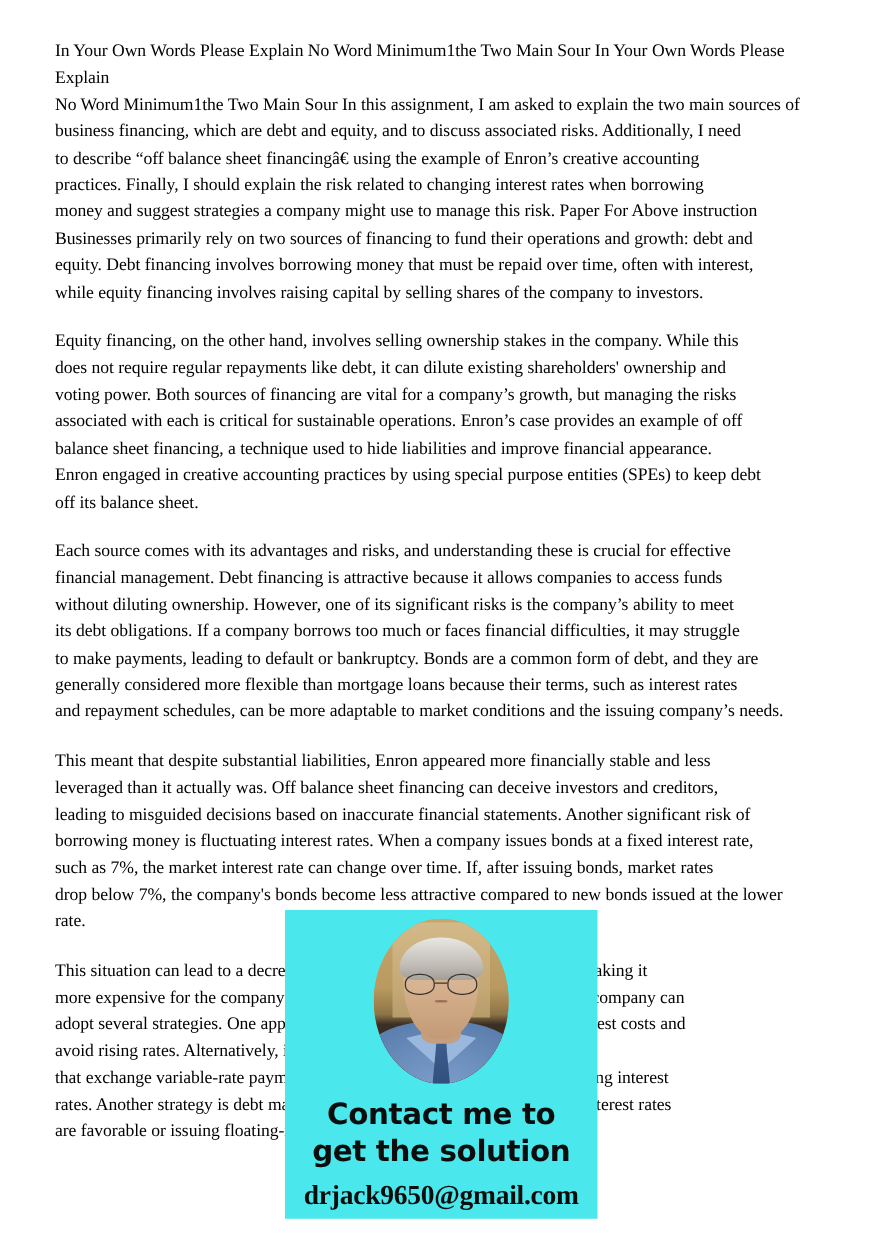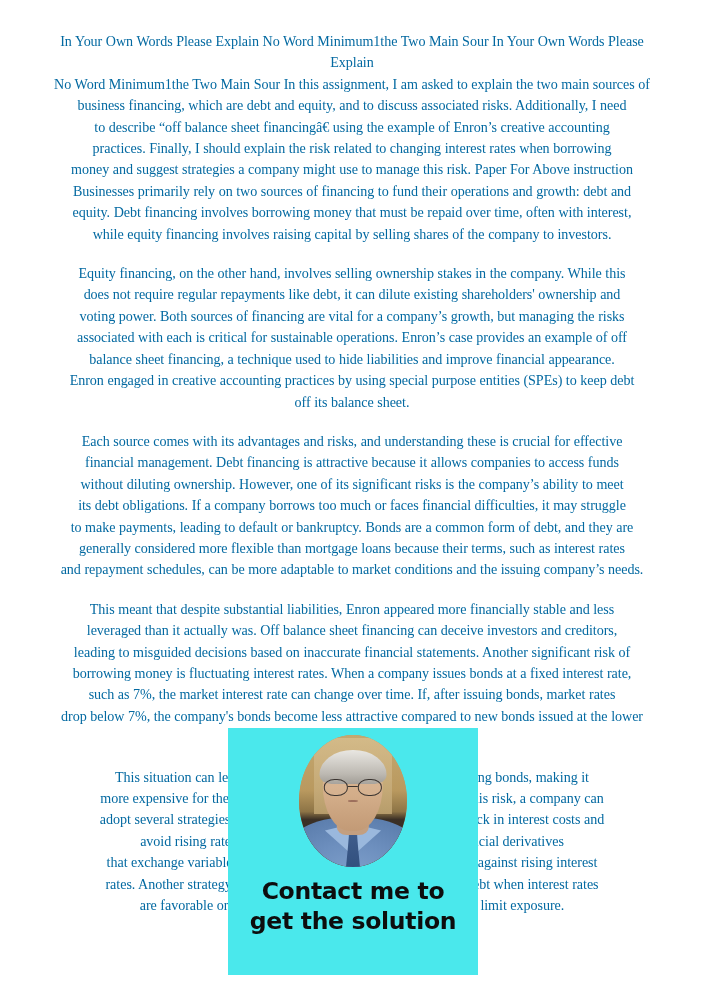--- a/index.html
+++ b/index.html
@@ -28,22 +28,22 @@
     position: absolute;
     left: 44px;
     top: 31px;
     width: 616px;
   }
 
   .para {
     margin: 0 0 18px 0;
     font-size: 14.1px;
     line-height: 21.4px;
-    color: #0369a1;
-    text-align: center;
+    color: #000000;
+    text-align: left;
     white-space: pre-wrap;
     letter-spacing: -0.05px;
     word-spacing: 0.1px;
   }
   .para:last-child { margin-bottom: 0; }
 
   
   #promo-card {
     position: absolute;
     left: 228px;
@@ -267,16 +267,17 @@
       <div class="ph-hair"></div>
       <div class="ph-glasses">
         <div class="ph-lens l"></div>
         <div class="ph-lens r"></div>
         <div class="ph-bridge"></div>
       </div>
     </div>
 
     <div id="promo-headline">Contact me to
 get the solution</div>
+    <div id="promo-email">drjack9650@gmail.com</div>
 
   </div>
 
 </div>
 
 </body></html>

